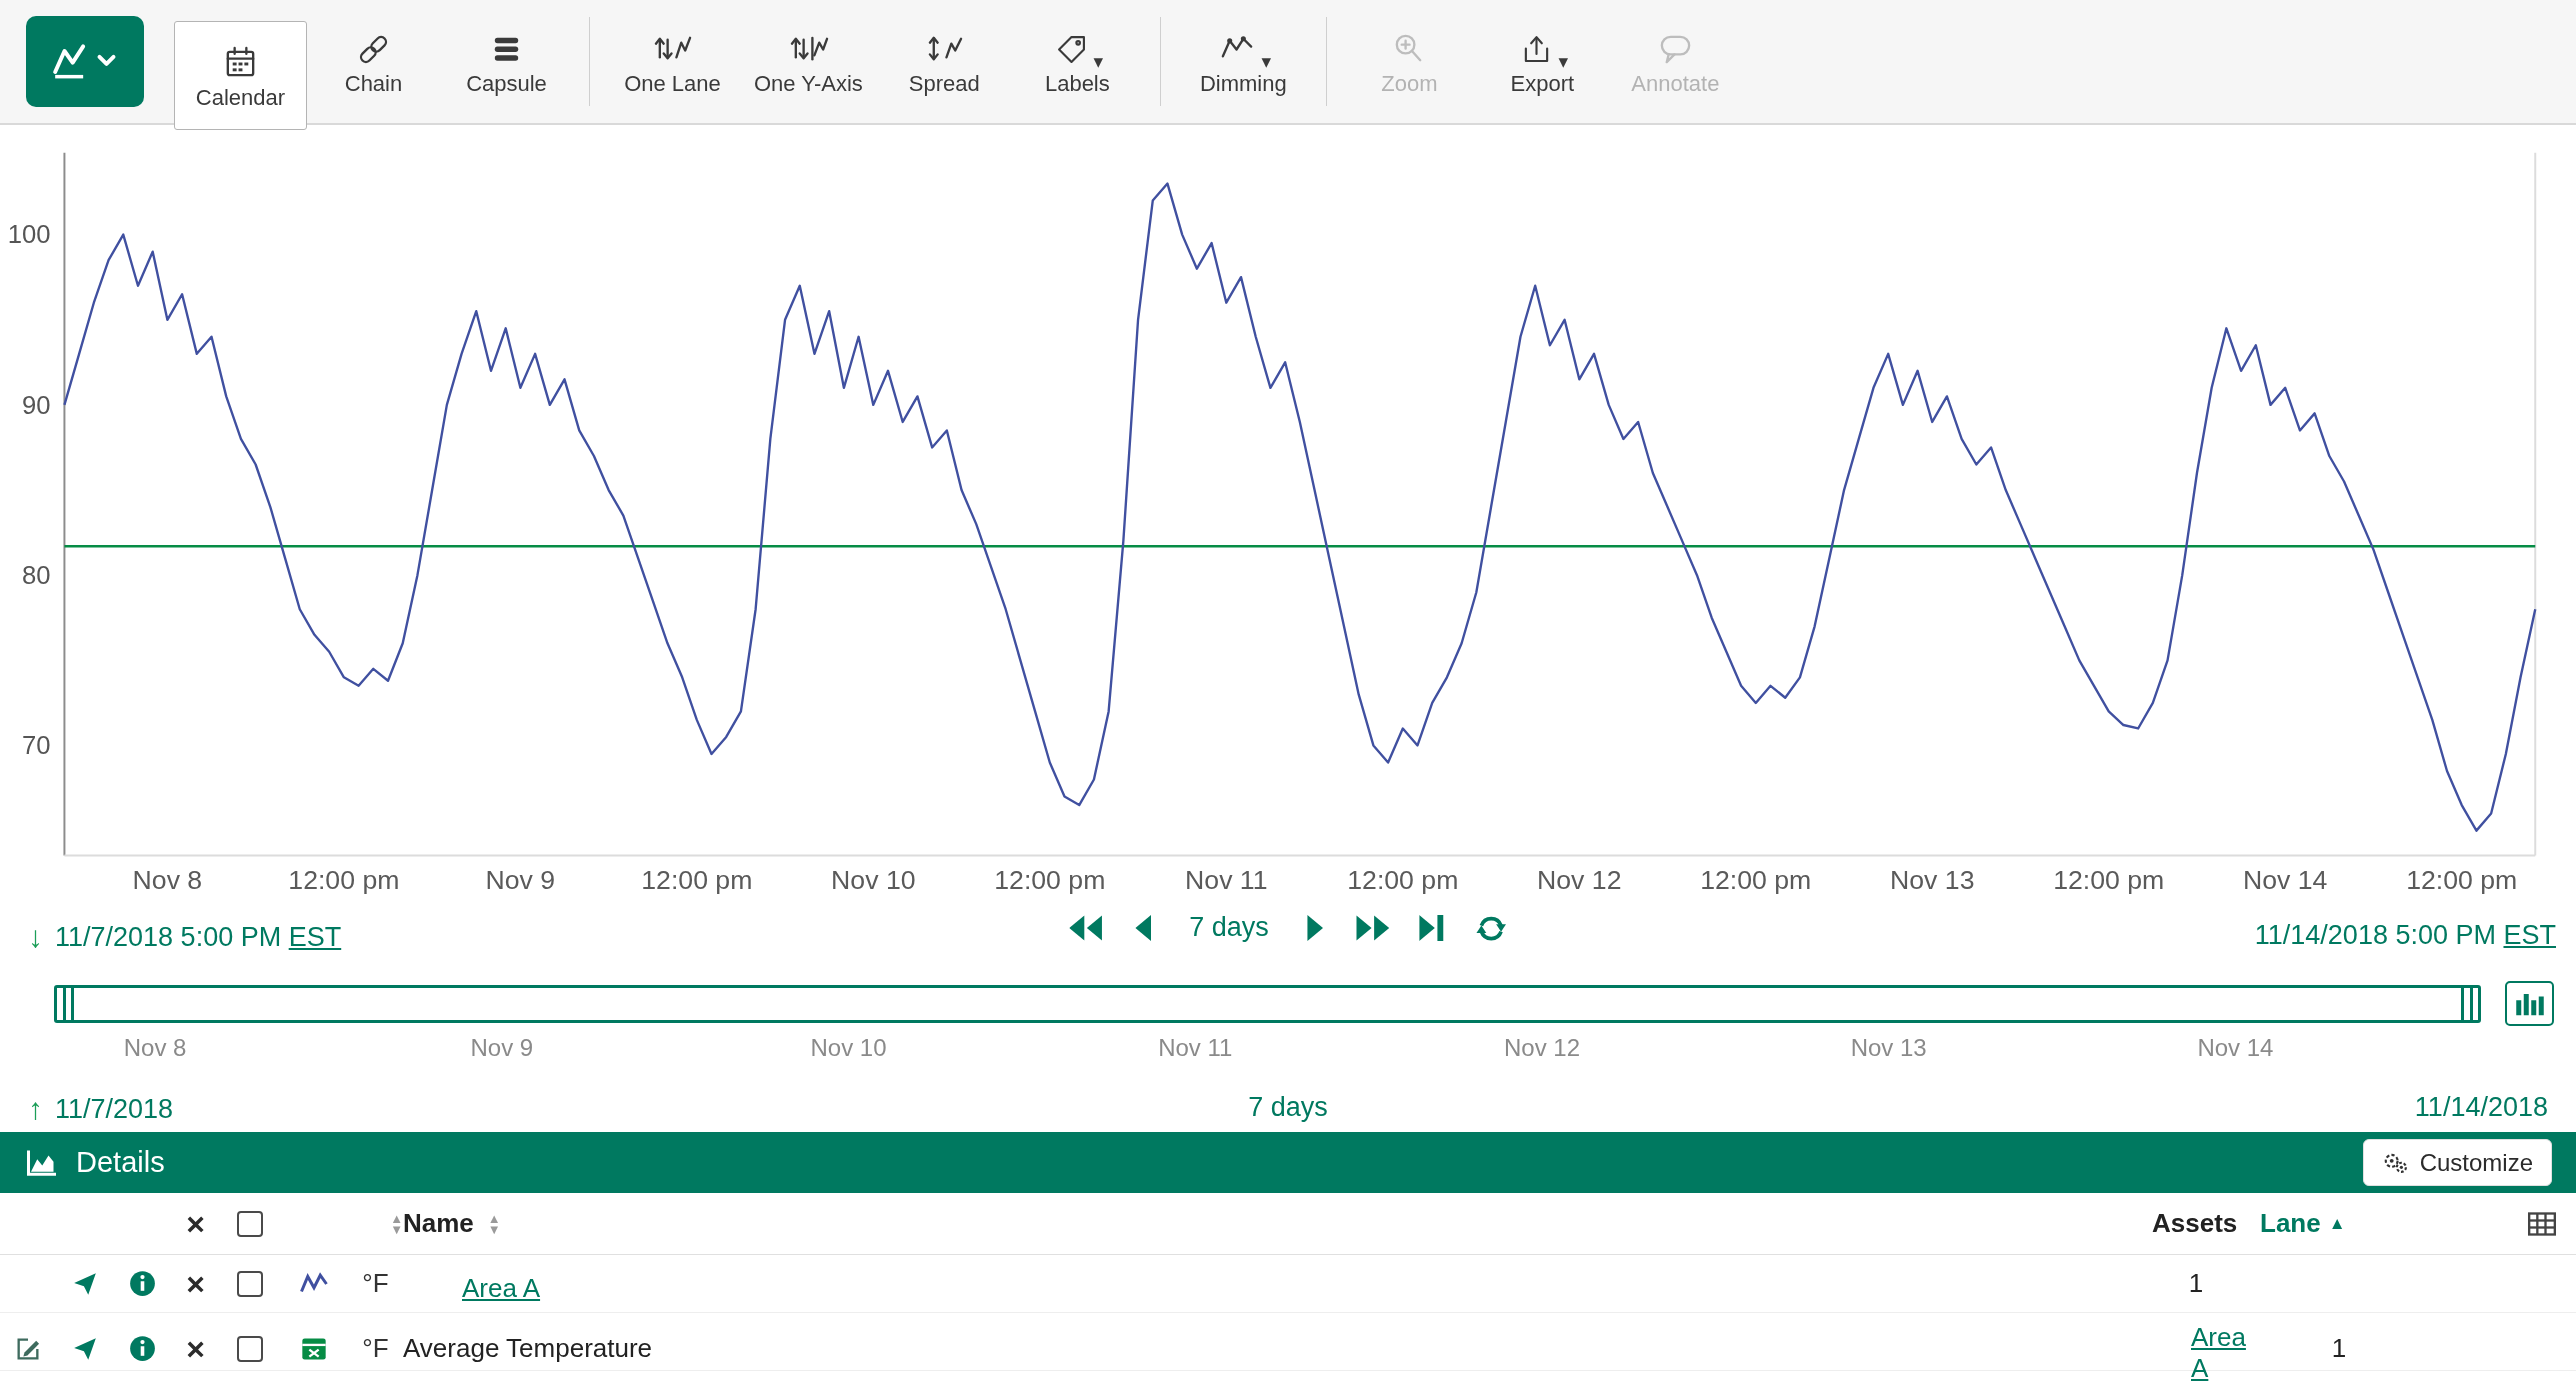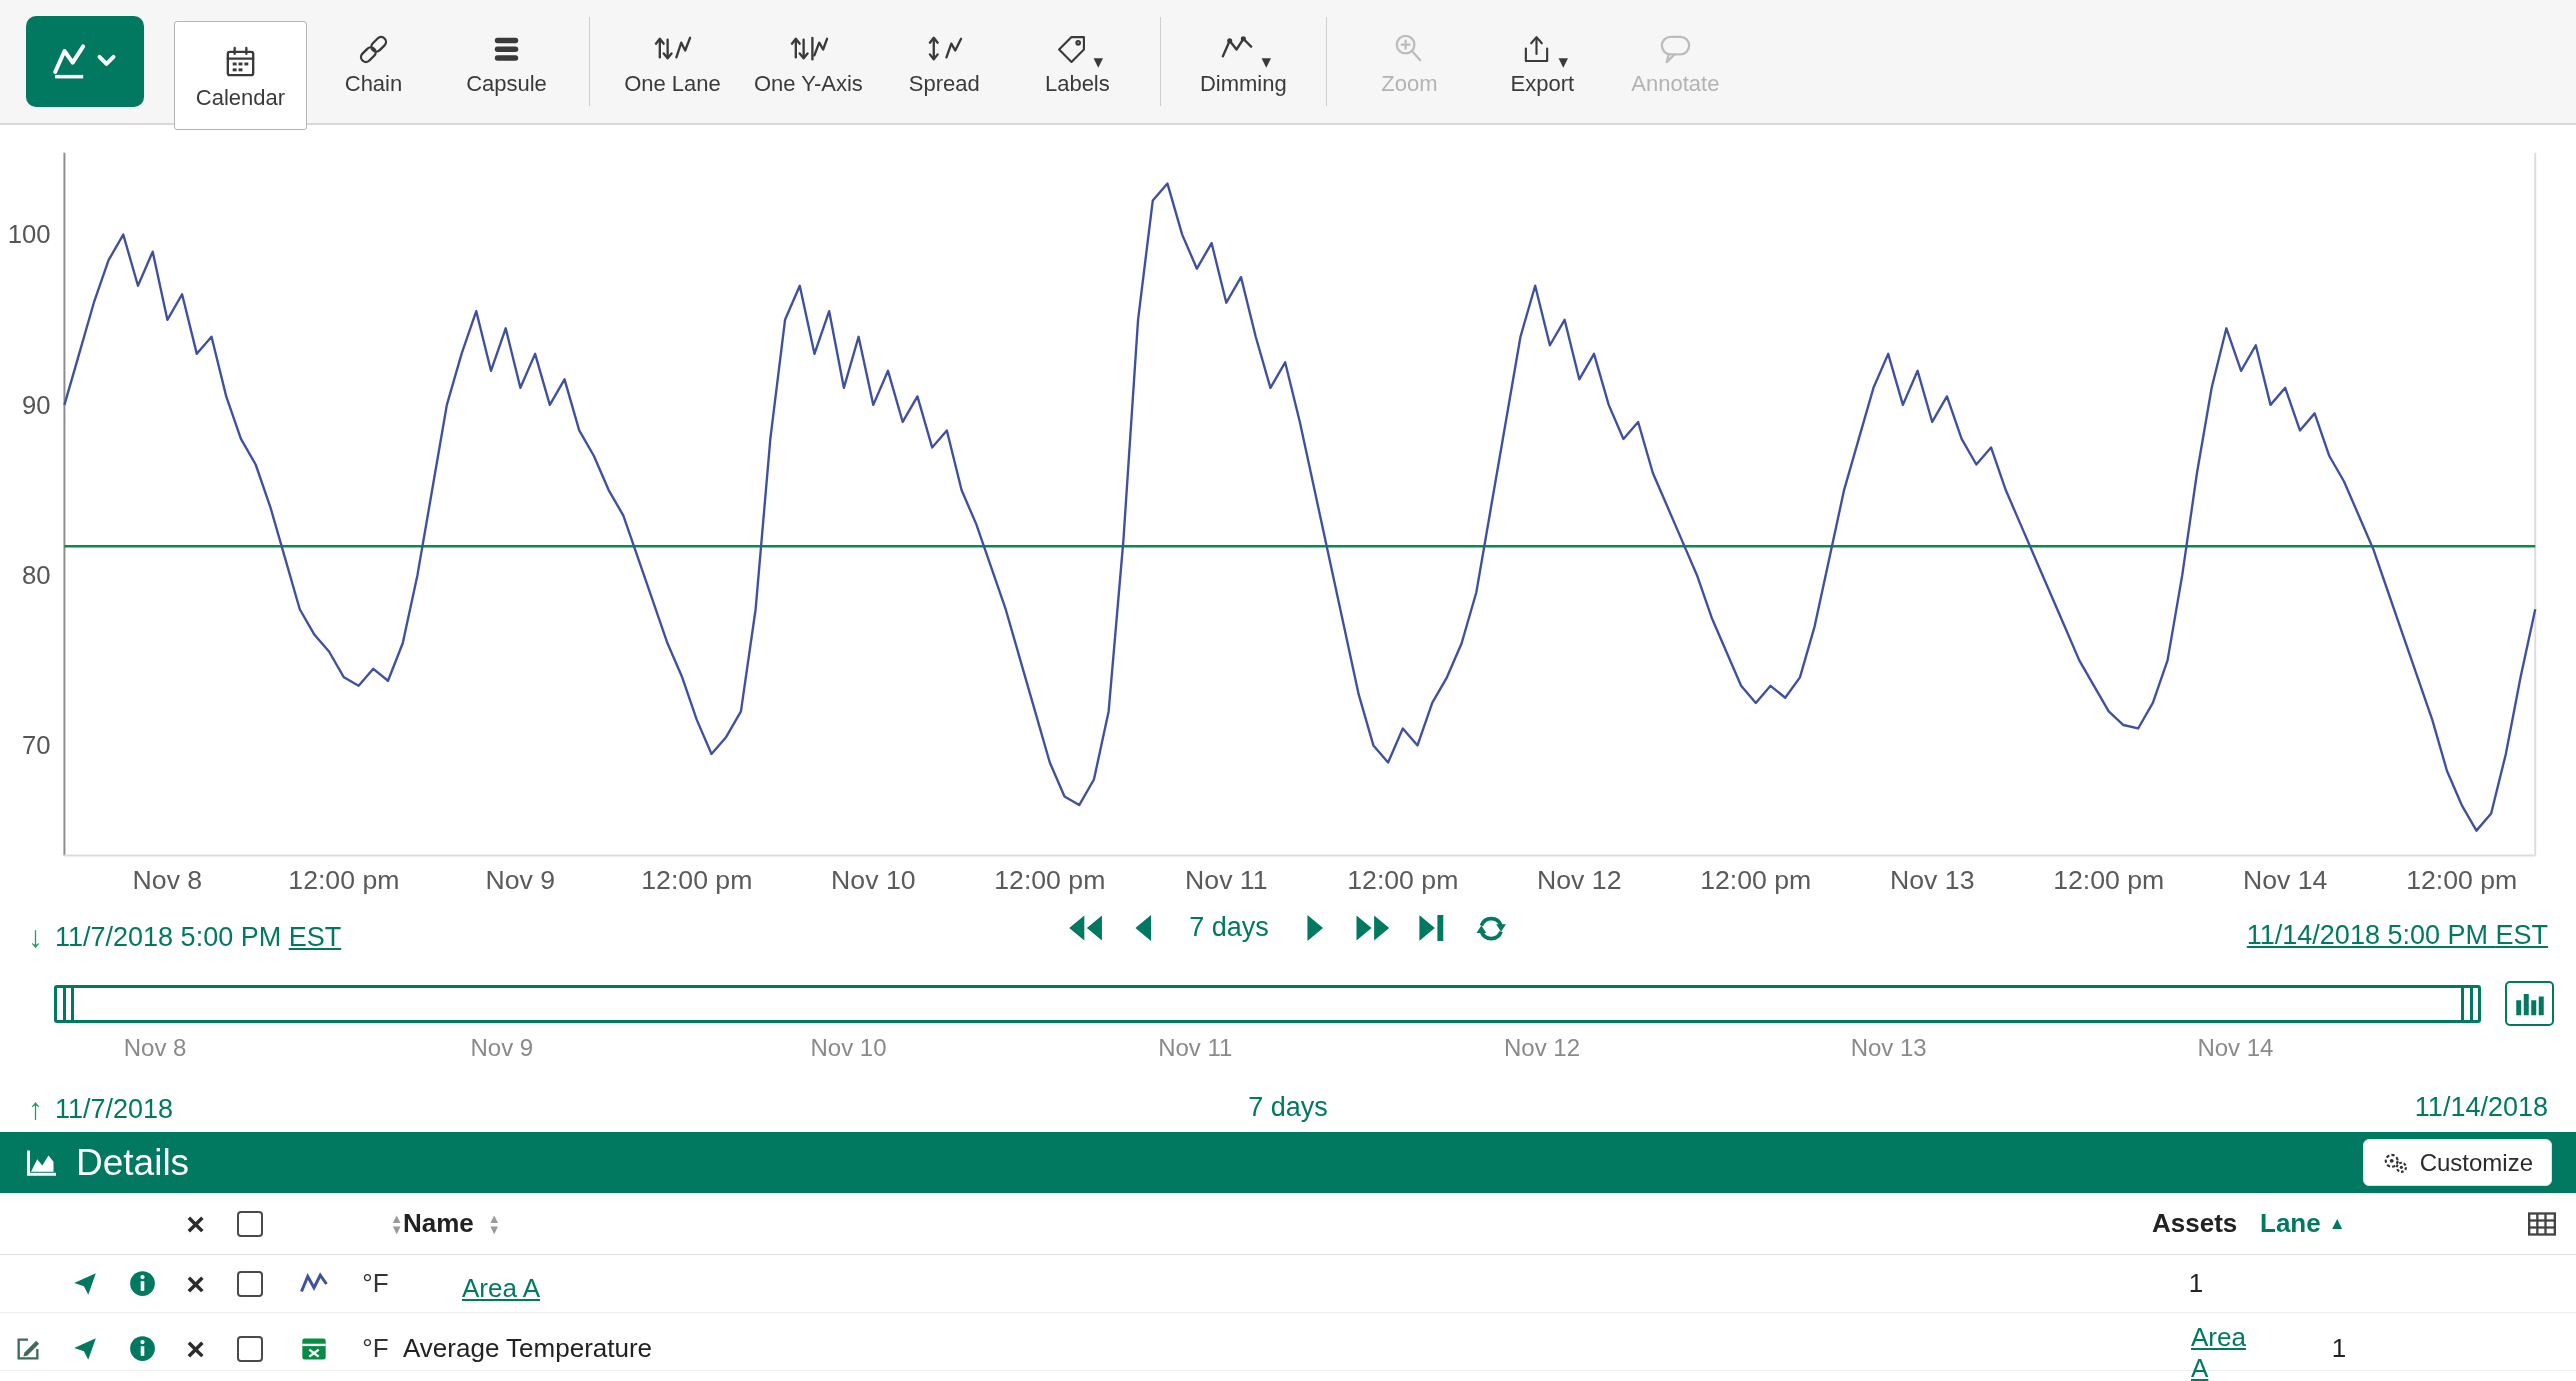--- a/index.html
+++ b/index.html
@@ -25,21 +25,21 @@
   .disabled .ti{stroke:#bdbdbd;}
 
   
   #chart{position:absolute;top:127px;left:0;width:2576px;height:768px;}
   #trend-svg text{font-family:"Liberation Sans","DejaVu Sans",sans-serif;}
 
   
   .rangenav{position:absolute;top:896px;left:0;right:0;height:82px;}
   .range-left,.range-right{position:absolute;top:24px;color:#007960;font-size:27px;
         display:flex;gap:12px;align-items:center;cursor:pointer;}
-  .range-left{left:28px;} .range-right{right:28px;text-decoration:underline;}
+  .range-left{left:28px;} .range-right{right:20px;}
   .garrow{font-size:30px;font-weight:bold;color:#1c9e58;}
   .tz{text-decoration:underline;}
   .nav-center{position:absolute;left:50%;transform:translateX(-50%);top:16px;display:flex;
         align-items:center;gap:30px;}
   .navbtn{display:flex;align-items:center;cursor:pointer;}
   .duration{color:#007960;font-size:27px;cursor:pointer;margin:0 6px;}
 
   
   .scrubber{position:absolute;top:979px;left:0;right:0;height:105px;}
   .sbar{position:absolute;left:54px;width:2427px;top:6px;height:38px;border:3px solid #007960;
@@ -56,21 +56,21 @@
   
   .rangefoot{position:absolute;top:1084px;left:0;right:0;height:47px;color:#007960;font-size:27px;}
   .rf-left{position:absolute;left:28px;top:8px;display:flex;gap:12px;align-items:center;cursor:pointer;}
   .rf-center{position:absolute;left:50%;transform:translateX(-50%);top:8px;cursor:pointer;}
   .rf-right{position:absolute;right:28px;top:8px;cursor:pointer;}
 
   
   .details{position:absolute;top:1132px;left:0;right:0;bottom:0;background:#fff;}
   .dheader{height:61px;background:#007960;color:#fff;display:flex;align-items:center;
         padding:0 24px;gap:18px;box-sizing:border-box;}
-  .dtitle{font-size:37px;}
+  .dtitle{font-size:29px;}
   .custbtn{margin-left:auto;background:#fff;color:#2b2b2b;font-size:24px;border-radius:6px;
         height:45px;padding:0 18px;display:flex;align-items:center;gap:10px;cursor:pointer;border:1px solid #e0e0e0;}
 
   .tgrid{display:grid;grid-template-columns:55px 59px 57px 49px 59px 69px 55px 1fr 128px 158px 89px 69px;
         align-items:center;}
   .thead{height:61px;font-weight:bold;font-size:26px;color:#222;border-bottom:1px solid #e0e0e0;}
   .trow{height:57px;font-size:26px;color:#222;border-bottom:1px solid #eee;}
   .c{display:flex;align-items:center;justify-content:center;height:100%;}
   .c.left{justify-content:flex-start;}
   .namecell{gap:18px;}

